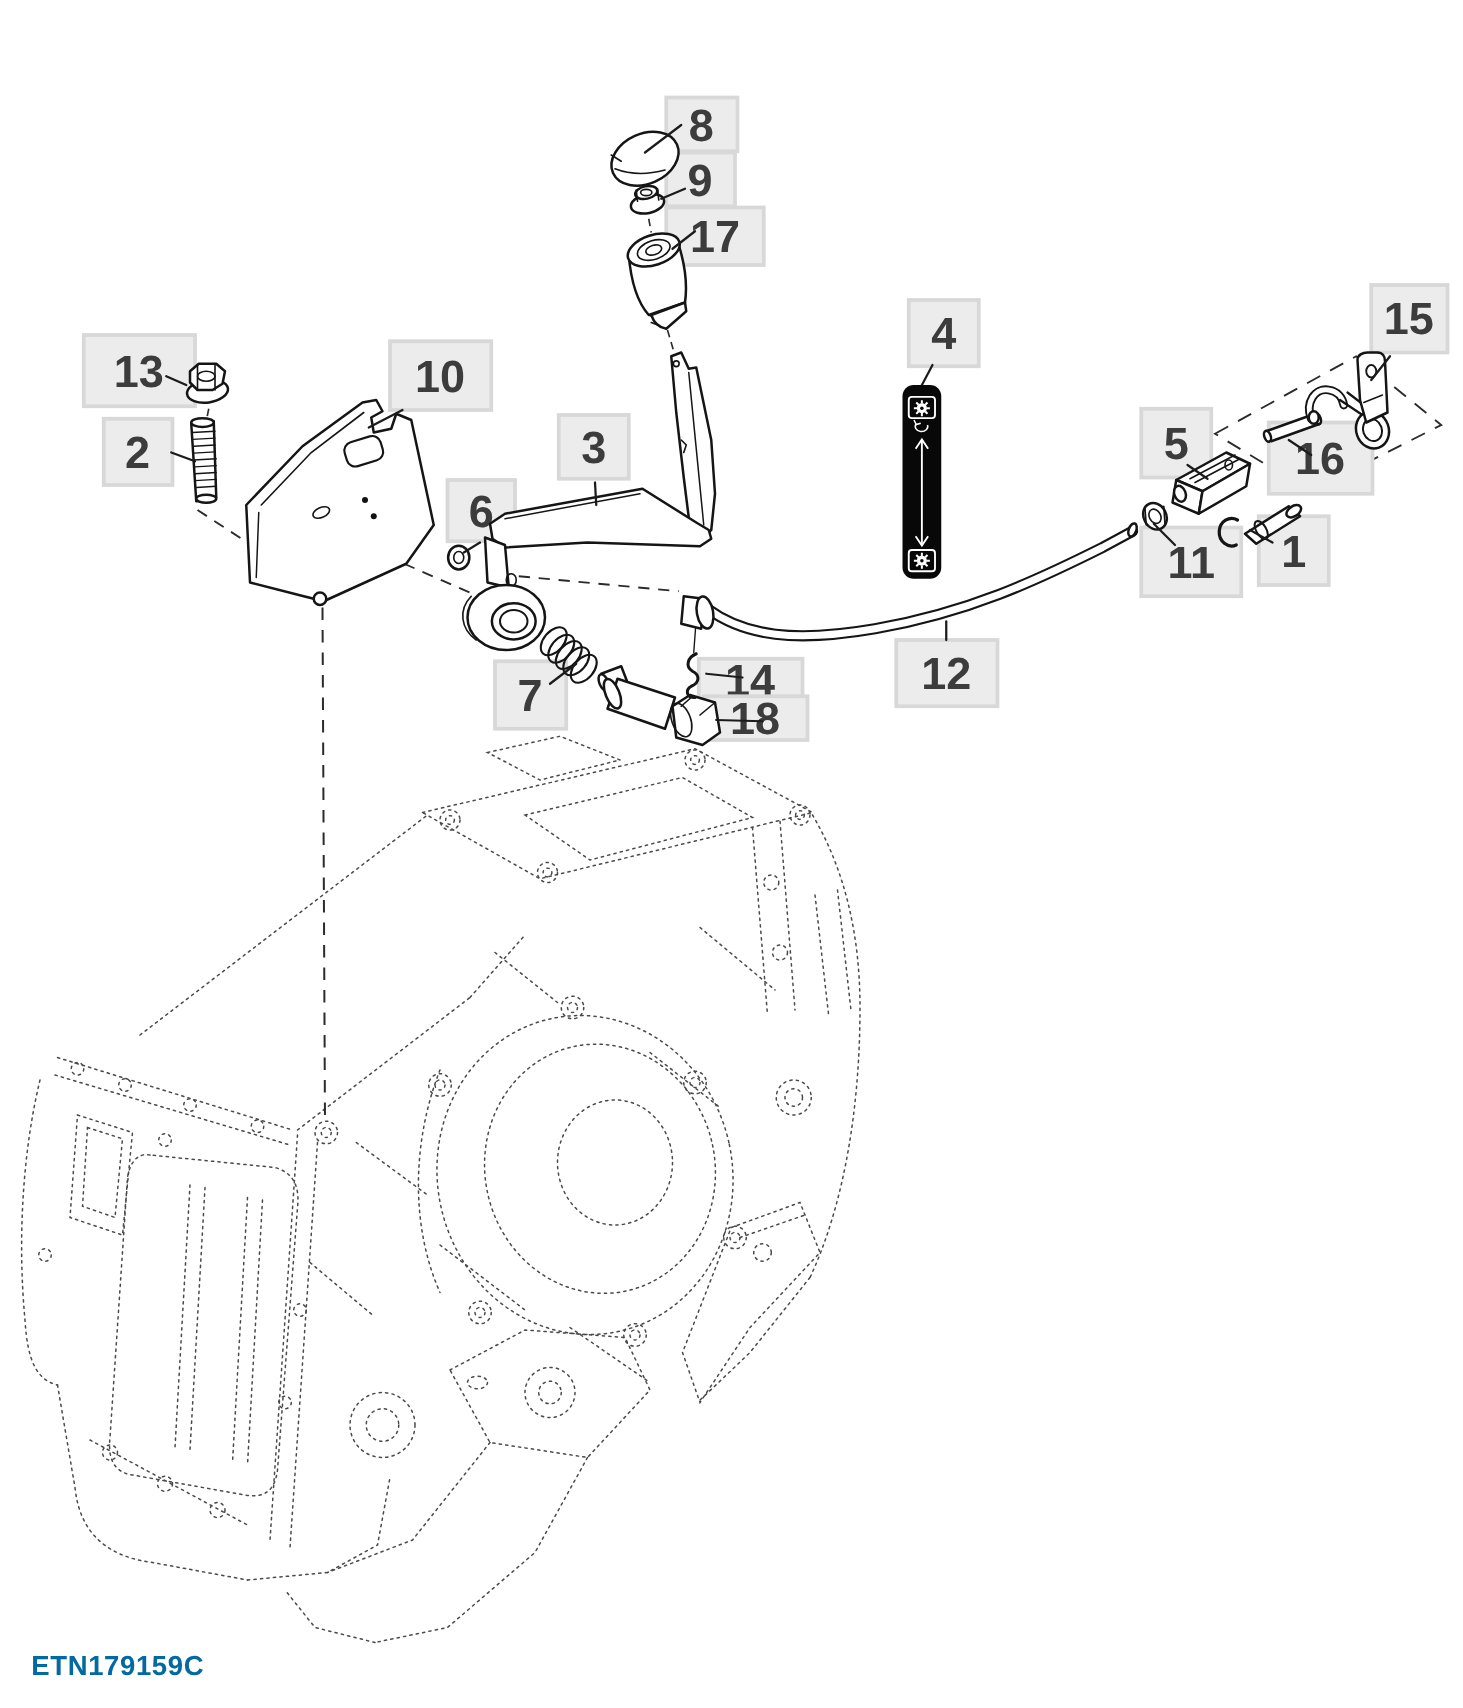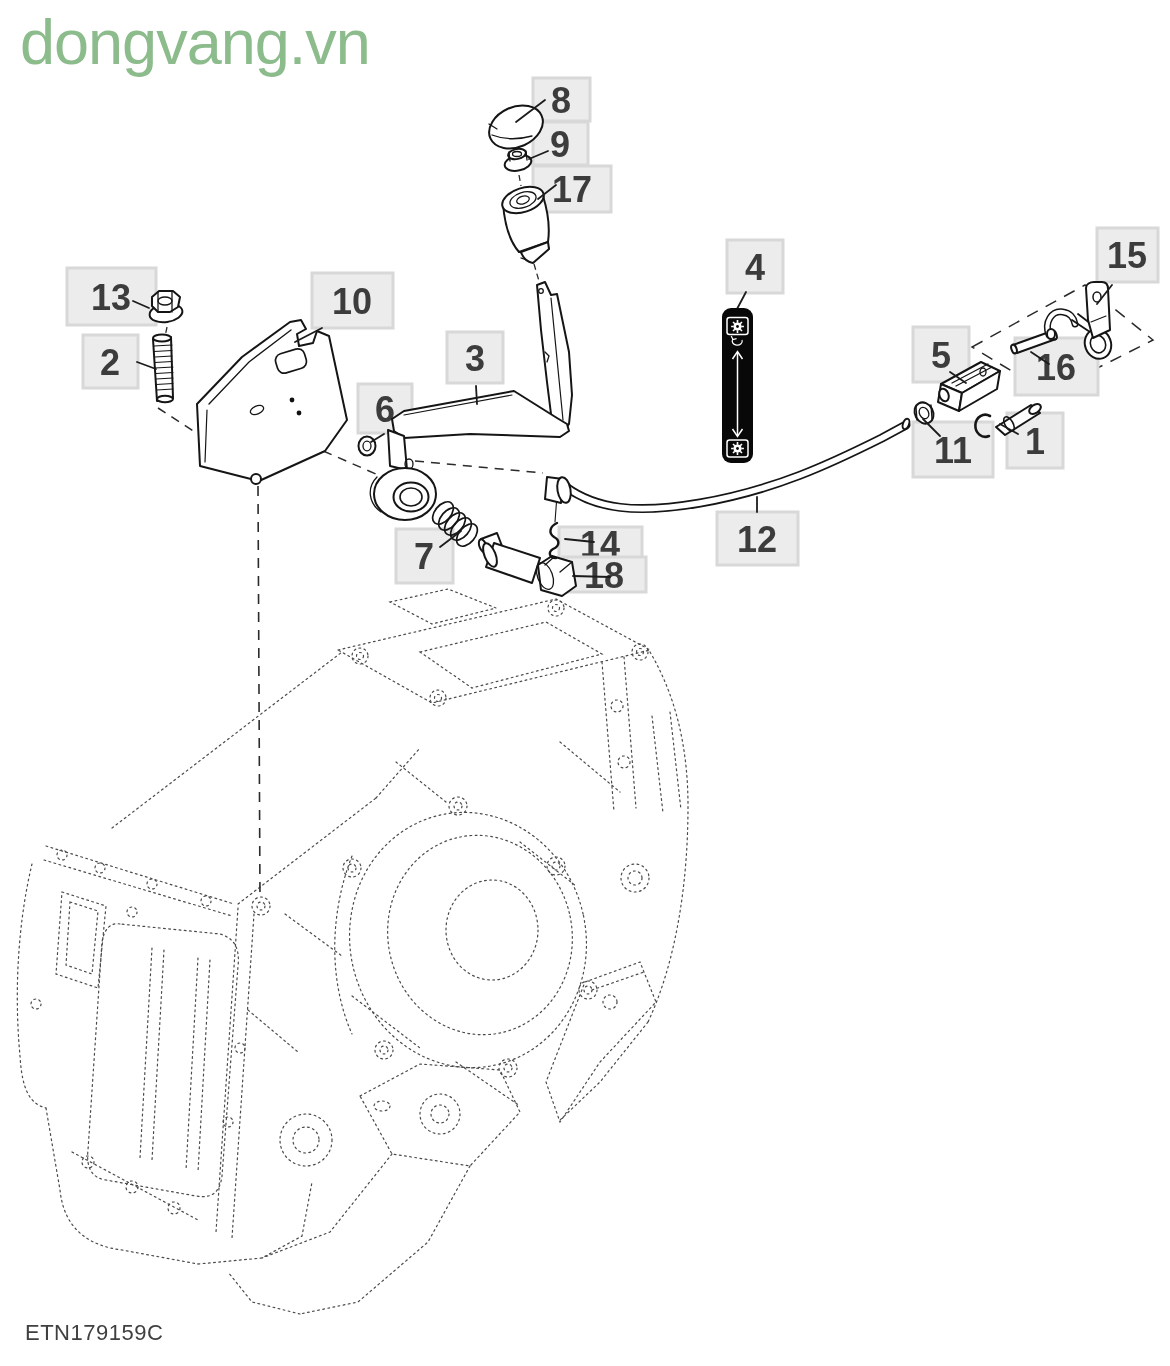--- a/index.html
+++ b/index.html
@@ -1,36 +1,35 @@
 <!DOCTYPE html>
 <html><head>
 <meta charset="utf-8">
 <style>
   html,body{margin:0;padding:0;background:#fff;}
   .stage{position:relative;width:1170px;height:1366px;background:#ffffff;overflow:hidden;
          font-family:"Liberation Sans",sans-serif;}
   .stage svg{position:absolute;left:0;top:0;}
   .watermark{position:absolute;left:20px;top:6px;font-size:63px;font-weight:400;
              letter-spacing:-1px;color:#8cbb8c;}
-  .figure-code{position:absolute;left:25px;top:1320px;font-size:22px;font-weight:400;
-               color:#404040;letter-spacing:.5px;}
+  .figure-code{position:absolute;left:25px;top:1320px;font-size:22px;font-weight:700;
+               color:#0369a1;letter-spacing:.5px;}
   .callout-text{font-family:"Liberation Sans",sans-serif;font-size:36px;font-weight:700;fill:#3c3c3c;}
   .callout-rect{fill:#ececec;stroke:#d8d8d8;stroke-width:3;}
   .ghost{stroke:#4a4a4a;fill:none;stroke-width:1.2;stroke-dasharray:1.8 3.4;stroke-linecap:round;}
   .dash{stroke:#2b2b2b;fill:none;stroke-width:1.5;stroke-dasharray:9 7;}
   .part{stroke:#151515;stroke-width:2;fill:#ffffff;stroke-linejoin:round;}
   .pline{stroke:#151515;stroke-width:1.3;fill:none;stroke-linecap:round;}
   .leader{stroke:#1c1c1c;stroke-width:1.8;fill:none;stroke-linecap:round;}
 </style>
 </head>
 <body>
 
 <div class="stage">
 
-  <div class="watermark" style="color: rgb(140, 187, 140);">dongvang.vn</div>
 
   <svg width="1170" height="1366" viewBox="0 0 1170 1366">
 
     <g class="ghost">
       <path d="M390,602 L448,589 L496,608 L432,624 Z"></path>
       <path d="M338,650 L556,599 L650,650 L432,703 Z"></path>
       <path d="M420,652 L546,622 L602,654 L472,688 Z"></path>
       <circle cx="360" cy="656" r="8"></circle>
         <circle cx="360" cy="656" r="3.5"></circle>
       <circle cx="556" cy="608" r="8"></circle>

